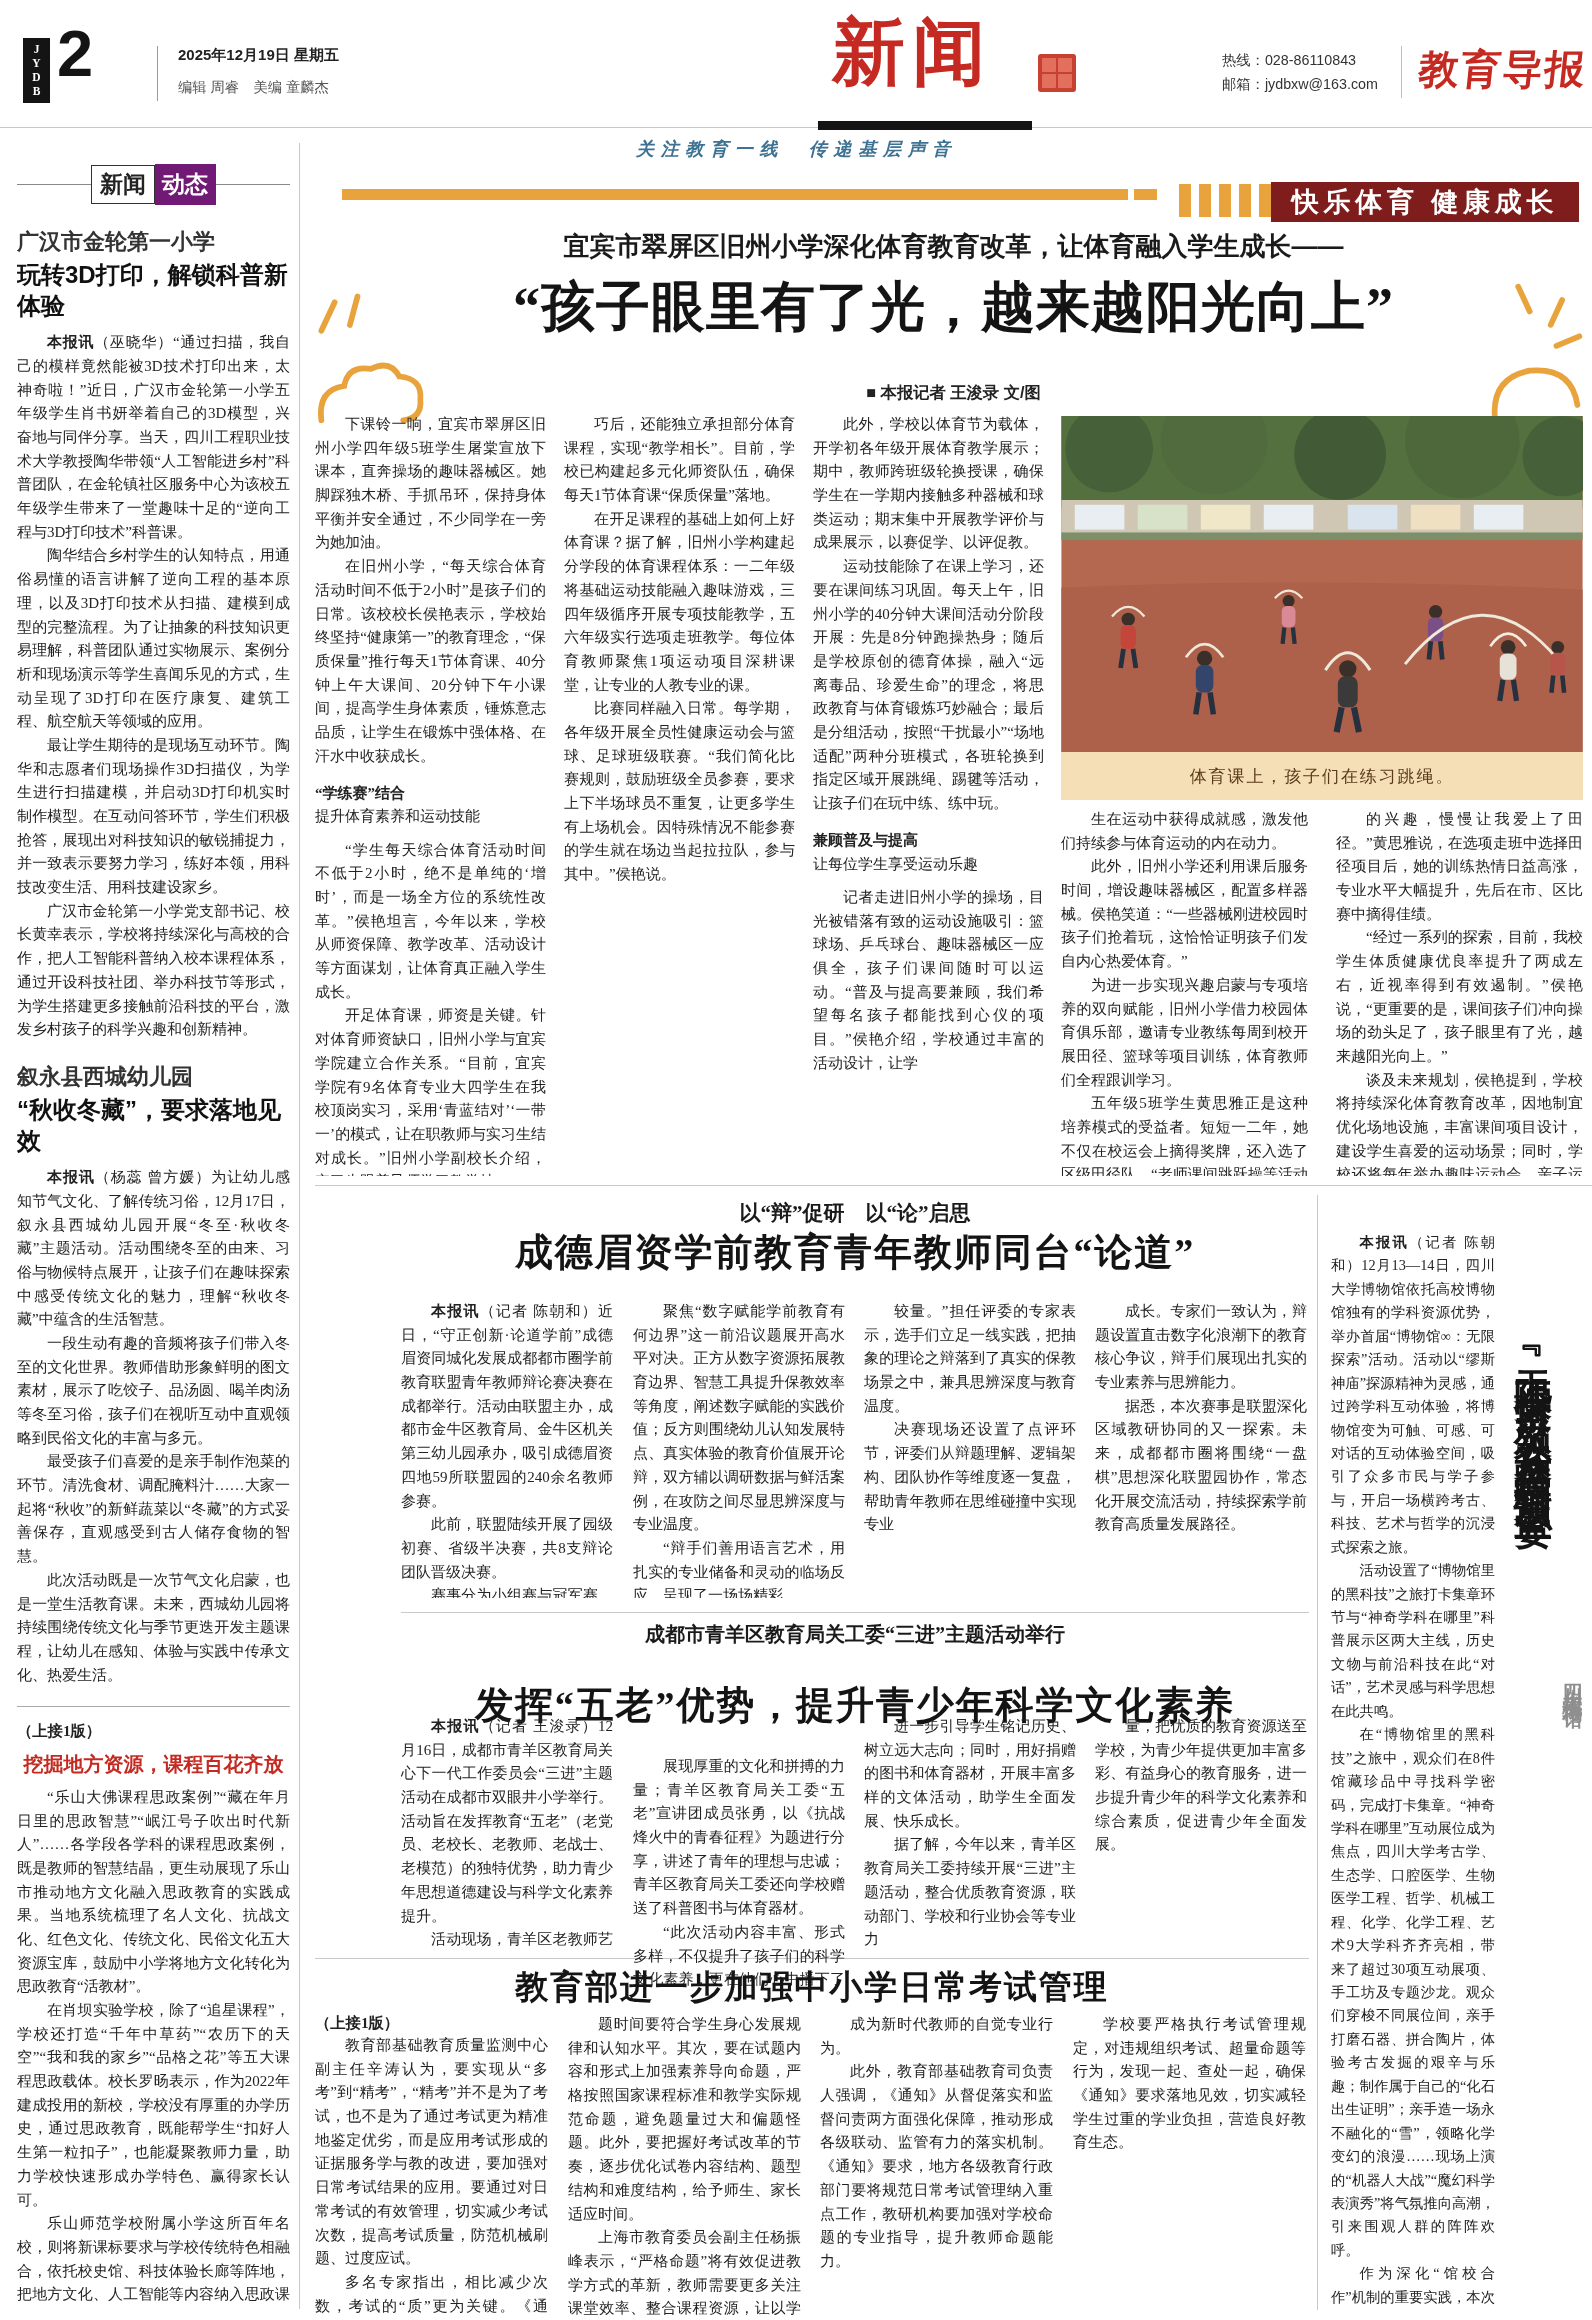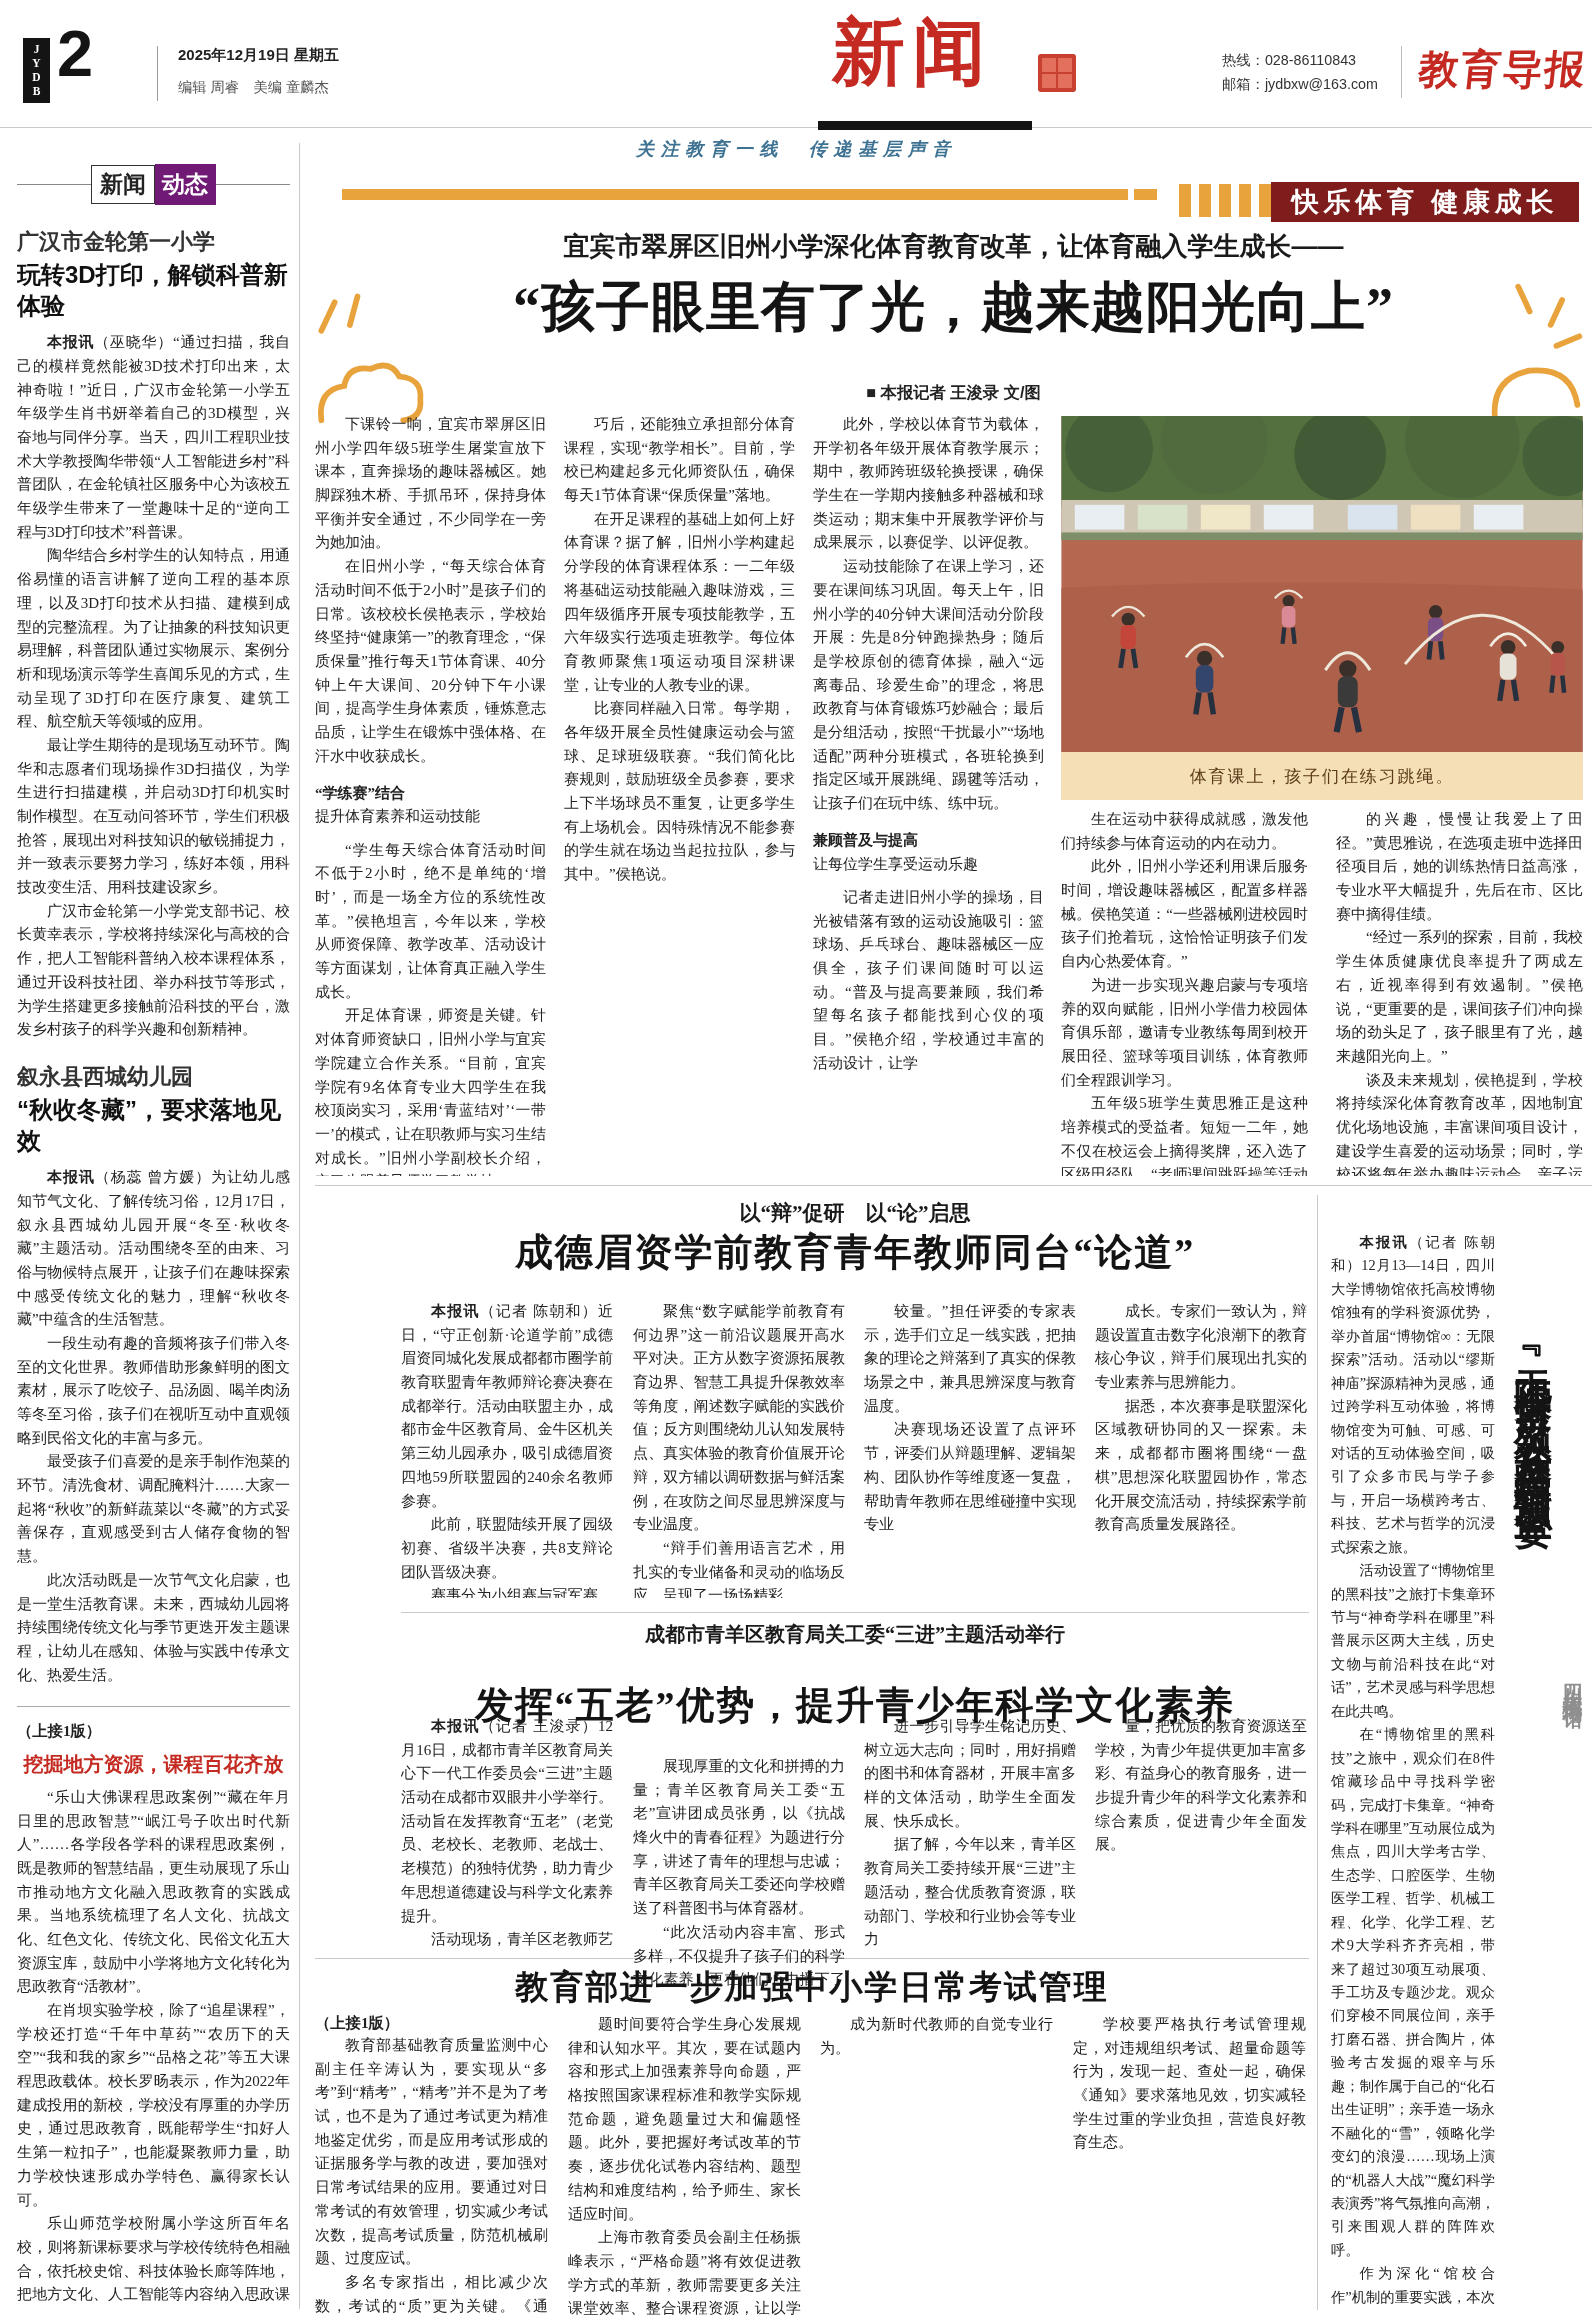--- a/index.html
+++ b/index.html
@@ -341,20 +341,21 @@
         <p>教育部基础教育质量监测中心副主任辛涛认为，要实现从“多考”到“精考”，“精考”并不是为了考试，也不是为了通过考试更为精准地鉴定优劣，而是应用考试形成的证据服务学与教的改进，要加强对日常考试结果的应用。要通过对日常考试的有效管理，切实减少考试次数，提高考试质量，防范机械刷题、过度应试。</p>
         <p>多名专家指出，相比减少次数，考试的“质”更为关键。《通知》从命题层面，对试题要求、命题程序、审核把关、专业支撑等作出规定。</p>
       </div>
   </div>
   <div class="tcol body" style="left:568px;top:2013px;width:233px;height:302px;">
       <p>题时间要符合学生身心发展规律和认知水平。其次，要在试题内容和形式上加强素养导向命题，严格按照国家课程标准和教学实际规范命题，避免题量过大和偏题怪题。此外，要把握好考试改革的节奏，逐步优化试卷内容结构、题型结构和难度结构，给予师生、家长适应时间。</p>
       <p>上海市教育委员会副主任杨振峰表示，“严格命题”将有效促进教学方式的革新，教师需要更多关注课堂效率、整合课程资源，让以学定教、以评促学</p>
     </div>
   <div class="tcol body" style="left:820px;top:2013px;width:233px;height:302px;">
       <p>成为新时代教师的自觉专业行为。</p>
+      <p>此外，教育部基础教育司负责人强调，《通知》从督促落实和监督问责两方面强化保障，推动形成各级联动、监管有力的落实机制。《通知》要求，地方各级教育行政部门要将规范日常考试管理纳入重点工作，教研机构要加强对学校命题的专业指导，提升教师命题能力。</p>
     </div>
   <div class="tcol body" style="left:1073px;top:2013px;width:233px;height:302px;">
       <p>学校要严格执行考试管理规定，对违规组织考试、超量命题等行为，发现一起、查处一起，确保《通知》要求落地见效，切实减轻学生过重的学业负担，营造良好教育生态。</p>
     </div>
 
   <div class="abs body" id="museum-body">
       <p><b>本报讯</b>（记者 陈朝和）12月13—14日，四川大学博物馆依托高校博物馆独有的学科资源优势，举办首届“博物馆∞：无限探索”活动。活动以“缪斯神庙”探源精神为灵感，通过跨学科互动体验，将博物馆变为可触、可感、可对话的互动体验空间，吸引了众多市民与学子参与，开启一场横跨考古、科技、艺术与哲学的沉浸式探索之旅。</p>
       <p>活动设置了“博物馆里的黑科技”之旅打卡集章环节与“神奇学科在哪里”科普展示区两大主线，历史文物与前沿科技在此“对话”，艺术灵感与科学思想在此共鸣。</p>
       <p>在“博物馆里的黑科技”之旅中，观众们在8件馆藏珍品中寻找科学密码，完成打卡集章。“神奇学科在哪里”互动展位成为焦点，四川大学考古学、生态学、口腔医学、生物医学工程、哲学、机械工程、化学、化学工程、艺术9大学科齐齐亮相，带来了超过30项互动展项、手工坊及专题沙龙。观众们穿梭不同展位间，亲手打磨石器、拼合陶片，体验考古发掘的艰辛与乐趣；制作属于自己的“化石出生证明”；亲手造一场永不融化的“雪”，领略化学变幻的浪漫……现场上演的“机器人大战”“魔幻科学表演秀”将气氛推向高潮，引来围观人群的阵阵欢呼。</p>
       <p>作为深化“馆校合作”机制的重要实践，本次活动还迎来多所合作学校学生集体参与。未来，四川大学博物馆将持续依托学科优势，打造更多跨学科科普活动，让公众在“打卡博物”的乐趣中开启知识探索之旅。</p>

